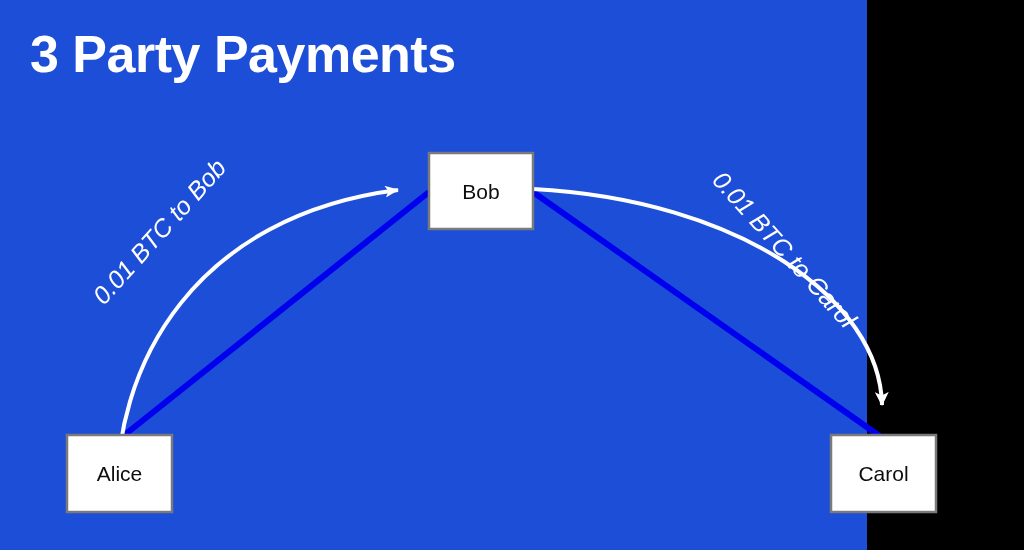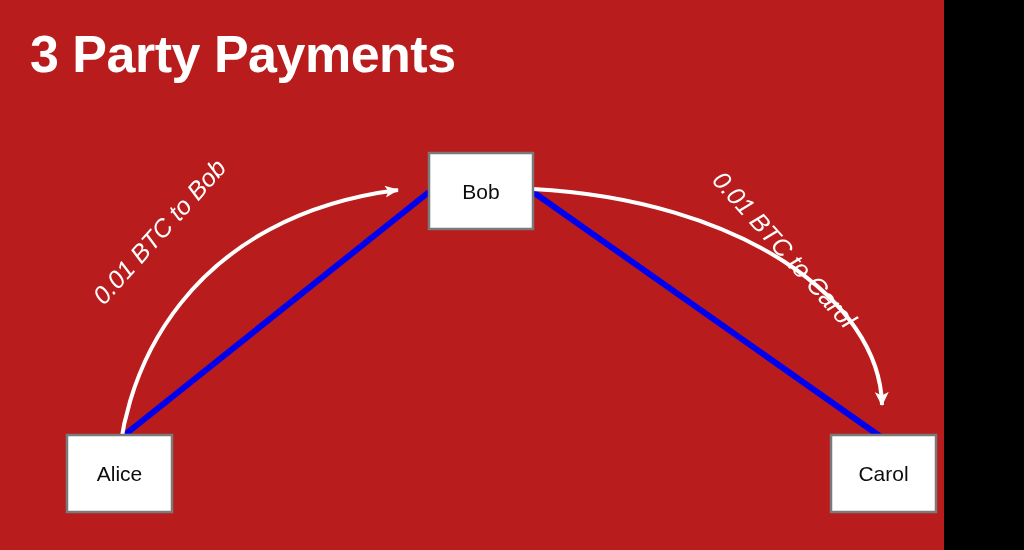--- a/index.html
+++ b/index.html
@@ -8,23 +8,23 @@
     background: #000000;
   }
   body {
     width: 1024px;
     height: 550px;
     overflow: hidden;
     font-family: "Liberation Sans", sans-serif;
   }
   #slide {
     position: relative;
-    width: 944px;
+    width: 867px;
     height: 550px;
-    background: #b91c1c;
+    background: #1d4ed8;
   }
   #slide-title {
     position: absolute;
     left: 30px;
     top: 27px;
     font-family: "Liberation Sans", sans-serif;
     font-size: 52px;
     font-weight: bold;
     color: #ffffff;
     letter-spacing: -0.5px;

